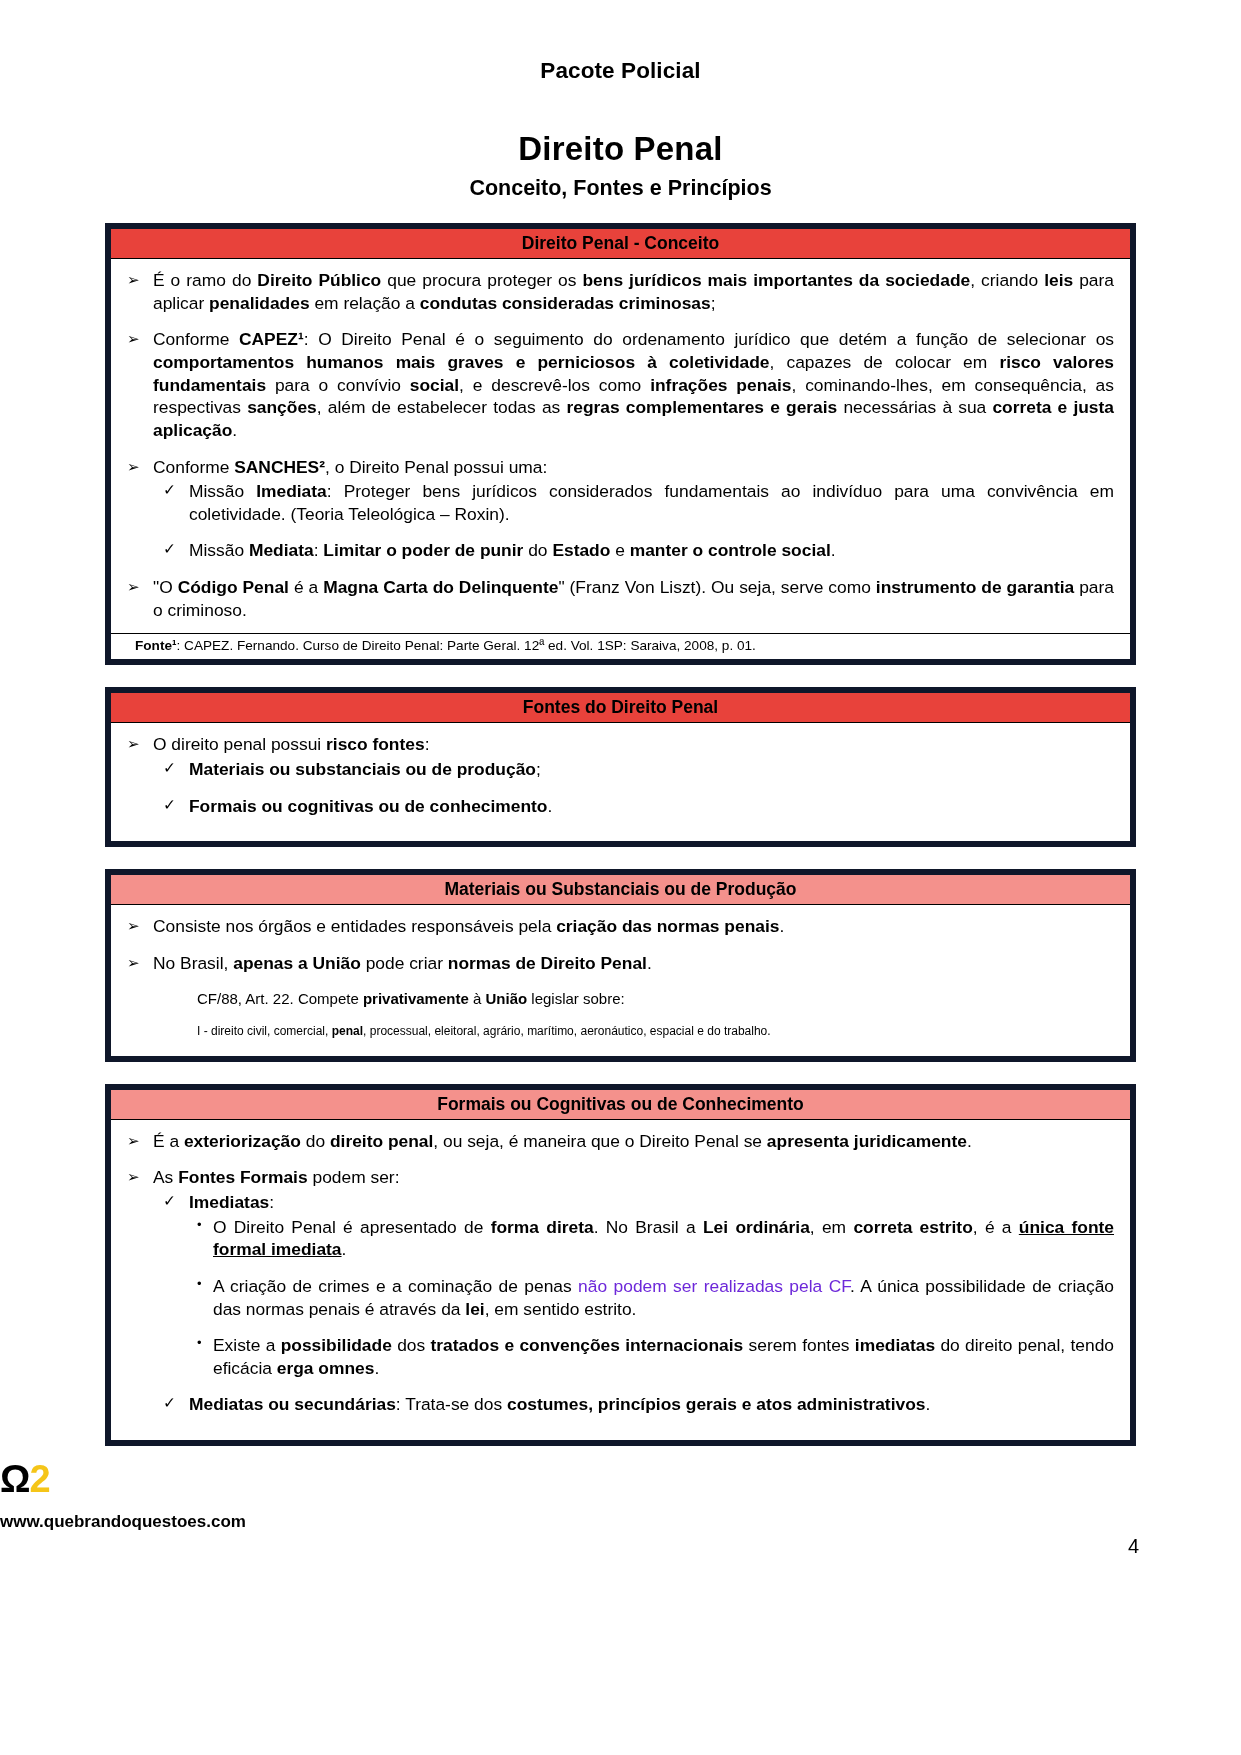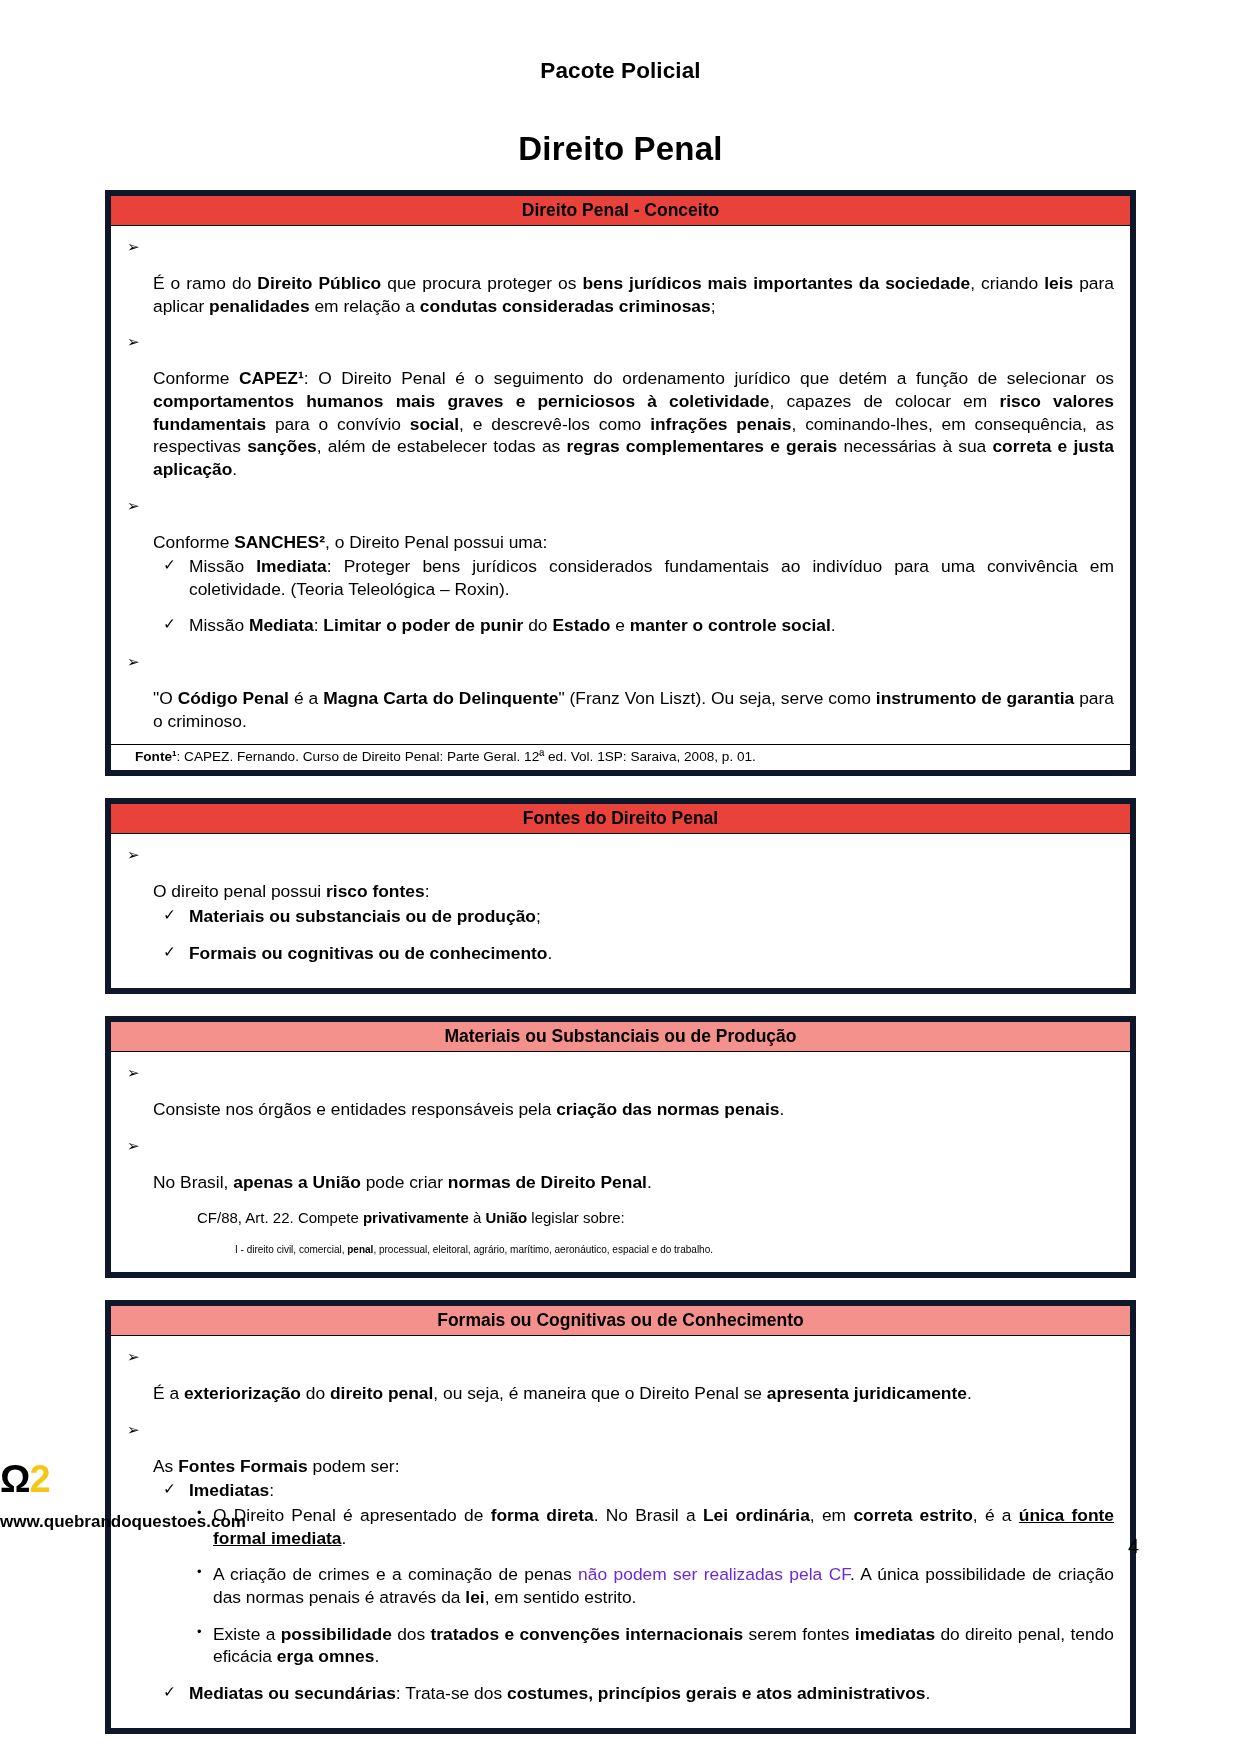--- a/index.html
+++ b/index.html
@@ -76,21 +76,20 @@
     flex: 0 0 auto;
     width: 26px;
     font-size: 15px;
     line-height: 1.45;
     color: #000;
   }
   .arrow-text {
     flex: 1 1 auto;
     text-align: justify;
     text-justify: inter-word;
-    margin-top: 36px;
   }
 
   .check-item {
     display: flex;
     font-size: 17.4px;
     line-height: 1.30;
     margin-bottom: 14px;
     margin-left: 36px;
   }
   .check-marker {
@@ -135,22 +134,22 @@
   .footnote-line { white-space: nowrap; padding-left: 8px; }
 
   
   .legal-block {
     margin-left: 70px;
     font-size: 15px;
     line-height: 1.3;
     margin-top: 10px;
   }
   .legal-sub {
-    margin-left: 108px;
-    font-size: 10px;
+    margin-left: 70px;
+    font-size: 12px;
     line-height: 1.3;
     margin-top: 16px;
     margin-bottom: 6px;
   }
 
   b, strong { font-weight: bold; }
   .red-bold { color: #6d28d9; font-weight: normal; }
   .ul { text-decoration: underline; }
 
   
@@ -182,20 +181,21 @@
   }
 </style>
 </head>
 <body>
 
 <div class="page">
 
   <div class="doc-header">
     <div class="course-label">Pacote Policial</div>
     <div class="doc-title">Direito Penal</div>
+    <div class="doc-subtitle">Conceito, Fontes e Princípios</div>
   </div>
 
   <div id="sections-container">
       <div class="section">
         <div class="section-header" style="background: rgb(232, 66, 59);">Direito Penal - Conceito</div>
         <div class="section-body">
           <div class="arrow-item">
             <span class="arrow-marker">➢</span>
             <span class="arrow-text">É o ramo do <b>Direito Público</b> que procura proteger os <b>bens jurídicos mais importantes da sociedade</b>, criando <b>leis</b> para aplicar <b>penalidades</b> em relação a <b>condutas consideradas criminosas</b>;</span>
           </div>

